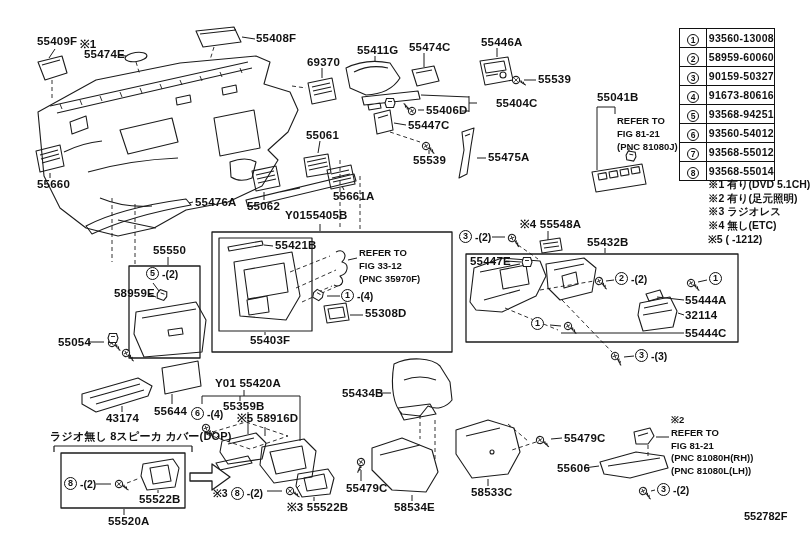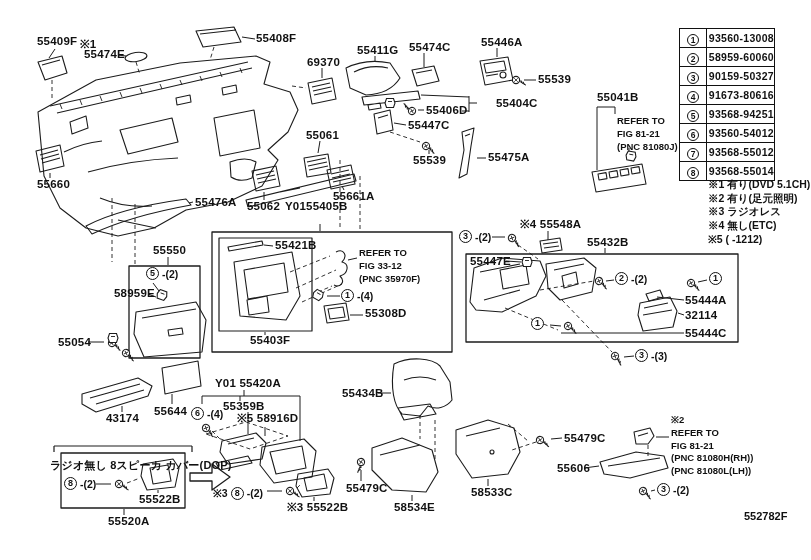--- a/index.html
+++ b/index.html
@@ -1,21 +1,21 @@
 <!DOCTYPE html>
 <html><head>
 <meta charset="utf-8">
 <style>
   html,body{margin:0;padding:0;background:#fff;}
   .stage{position:relative;width:811px;height:560px;background:#fff;overflow:hidden;
          font-family:"Liberation Sans",sans-serif;color:#111;}
   svg.art{position:absolute;left:0;top:0;}
   .lbl{position:absolute;font-weight:bold;font-size:11.5px;line-height:1;white-space:nowrap;
        letter-spacing:0.2px;color:#111;}
-  .lbl.jp{font-size:11px;margin-top:29px;}
+  .lbl.jp{font-size:11px;}
   .refer{position:absolute;font-weight:bold;font-size:9.5px;line-height:1.35;white-space:pre-line;color:#111;}
   .callout{position:absolute;display:flex;align-items:center;gap:3px;font-weight:bold;
            font-size:10.5px;white-space:nowrap;color:#111;}
   .circ{display:inline-flex;align-items:center;justify-content:center;width:13px;height:13px;
         border:1.4px solid #111;border-radius:50%;font-size:9px;font-weight:bold;background:#fff;
         box-sizing:border-box;line-height:1;}
   table.legend{position:absolute;left:679px;top:28px;border-collapse:collapse;}
   table.legend td{border:1.6px solid #111;padding:0;background:#fff;}
   td.numcell{width:26px;height:15.5px;text-align:center;vertical-align:middle;}
   td.numcell .circ{width:12px;height:12px;font-size:8.5px;border-width:1.2px;}
@@ -194,21 +194,21 @@
   <div class="lbl" style="left:426px;top:105px">55406D</div>
   <div class="lbl" style="left:408px;top:120px">55447C</div>
   <div class="lbl" style="left:413px;top:155px">55539</div>
   <div class="lbl" style="left:488px;top:152px">55475A</div>
   <div class="lbl" style="left:306px;top:130px">55061</div>
   <div class="lbl" style="left:597px;top:92px">55041B</div>
   <div class="lbl" style="left:37px;top:179px">55660</div>
   <div class="lbl" style="left:195px;top:197px">55476A</div>
   <div class="lbl" style="left:247px;top:201px">55062</div>
   <div class="lbl" style="left:333px;top:191px">55661A</div>
-  <div class="lbl" style="left:285px;top:201px">Y0155405B</div>
+  <div class="lbl" style="left:285px;top:210px">Y0155405B</div>
   <div class="lbl" style="left:153px;top:245px">55550</div>
   <div class="lbl" style="left:114px;top:288px">58959E</div>
   <div class="lbl" style="left:58px;top:337px">55054</div>
   <div class="lbl" style="left:275px;top:240px">55421B</div>
   <div class="lbl" style="left:365px;top:308px">55308D</div>
   <div class="lbl" style="left:250px;top:335px">55403F</div>
   <div class="lbl" style="left:106px;top:413px">43174</div>
   <div class="lbl" style="left:154px;top:406px">55644</div>
   <div class="lbl" style="left:215px;top:378px">Y01 55420A</div>
   <div class="lbl" style="left:223px;top:401px">55359B</div>

